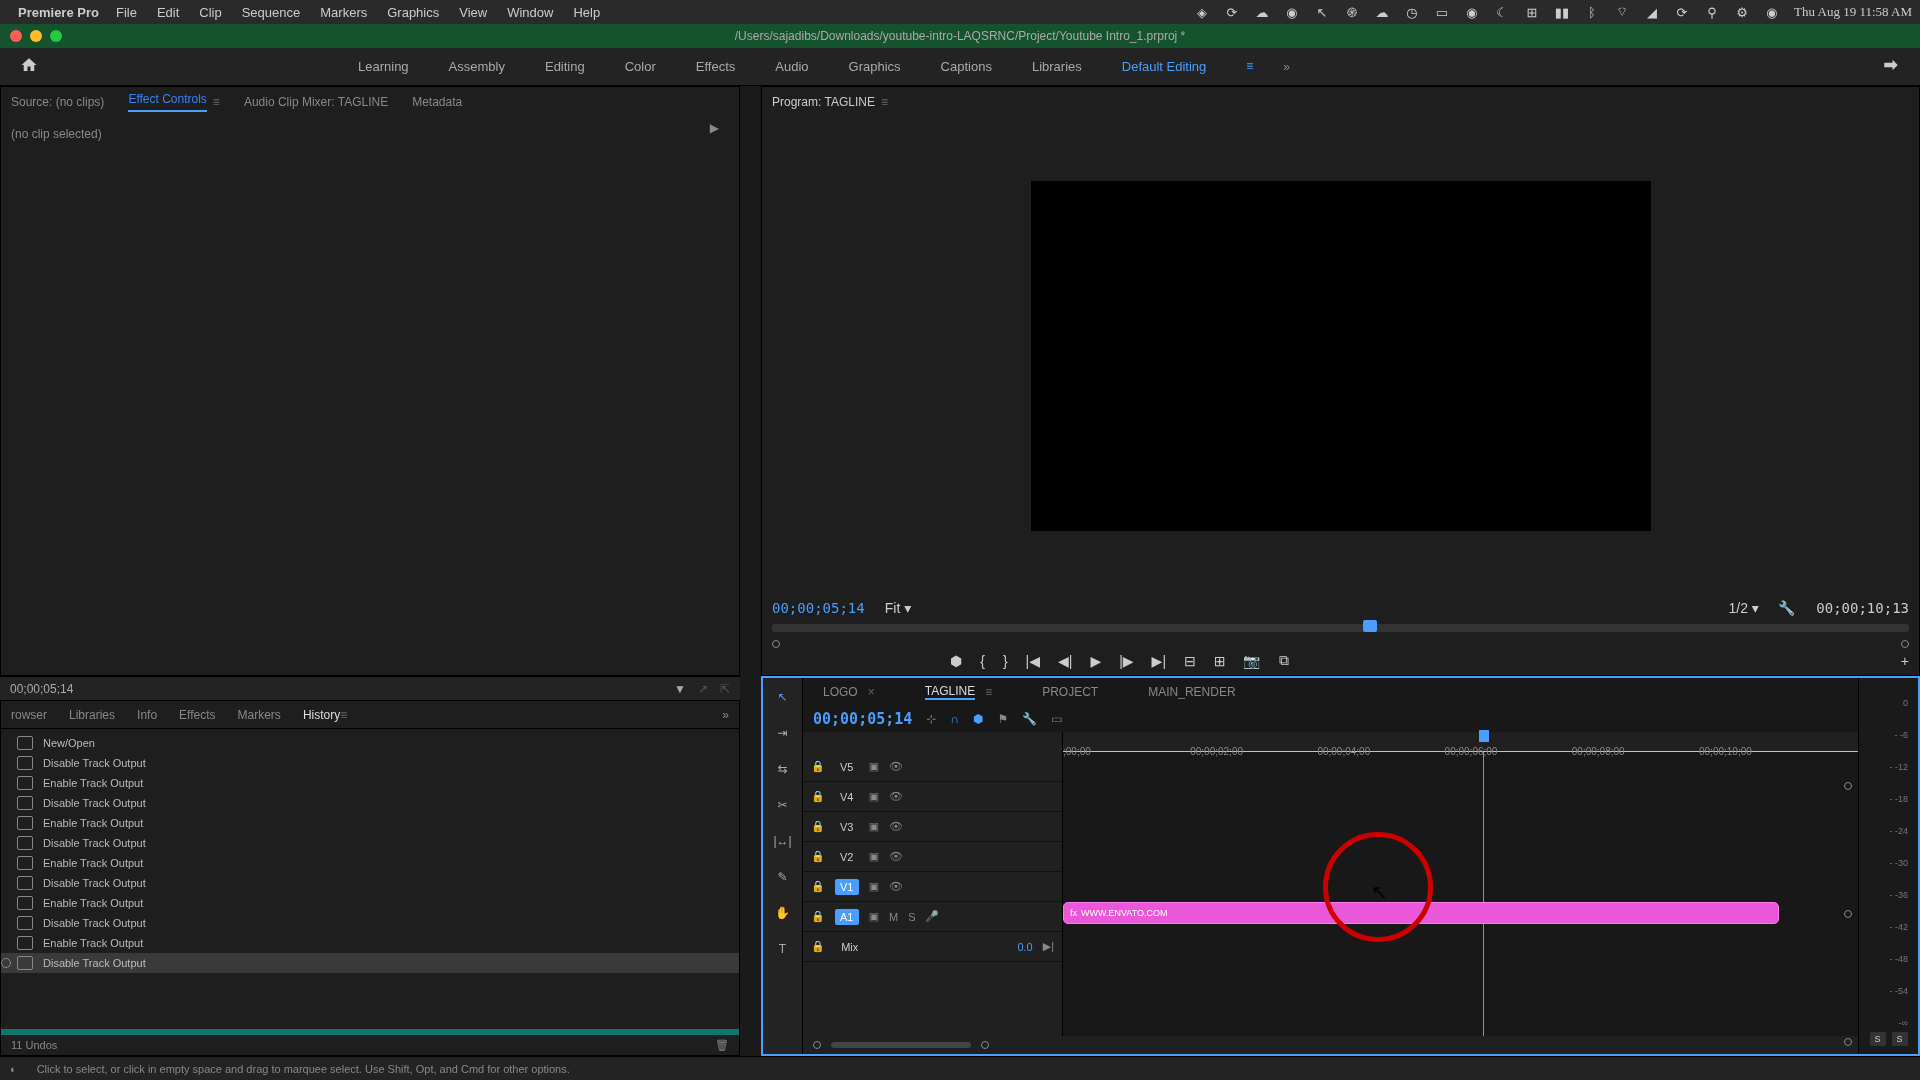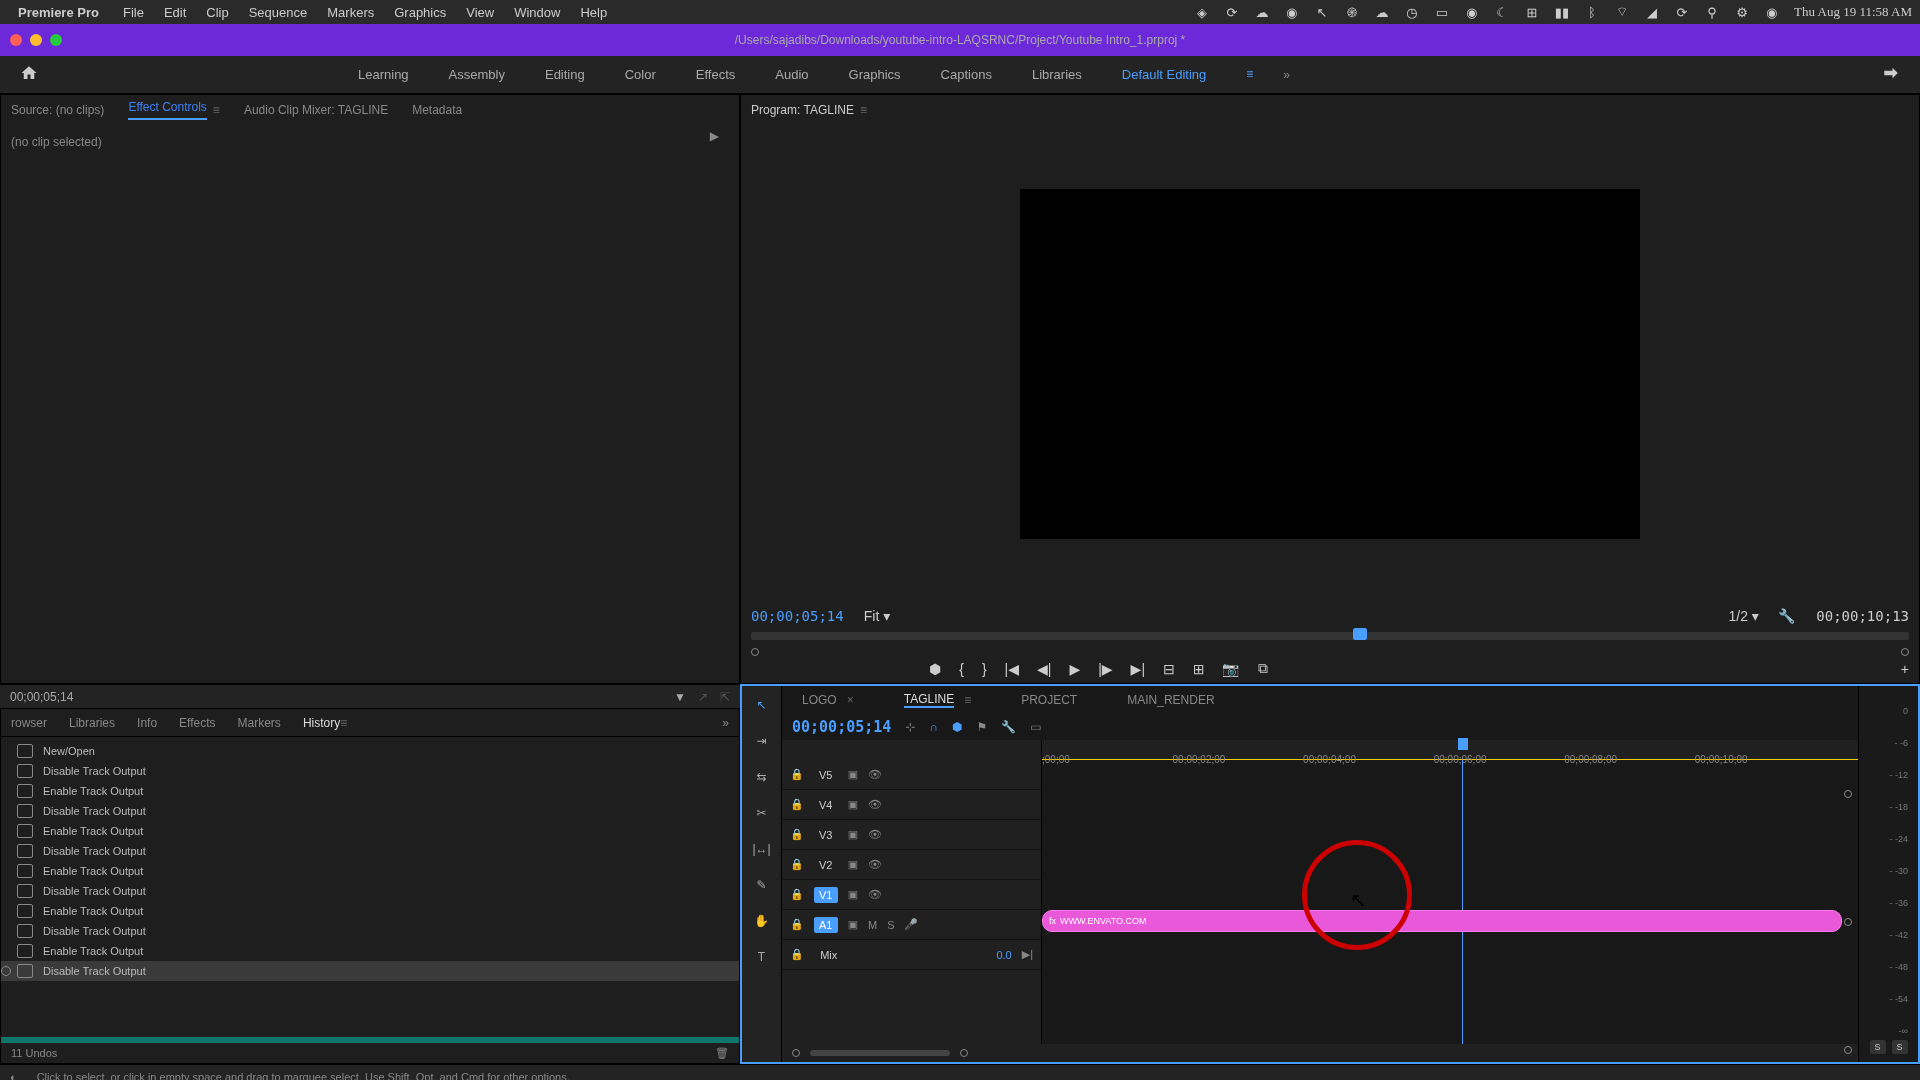--- a/index.html
+++ b/index.html
@@ -1,48 +1,48 @@
 <!DOCTYPE html>
 <html><head>
 <meta charset="utf-8">
 <style>
 * { margin: 0; padding: 0; box-sizing: border-box; font-family: -apple-system, BlinkMacSystemFont, 'Segoe UI', sans-serif; }
 body { background: #1a1a1a; color: #ccc; font-size: 12px; overflow: hidden; width: 1920px; height: 1080px; }
 
 
 .menubar { height: 24px; background: #2a2a2a; display: flex; align-items: center; padding: 0 8px; font-size: 13px; }
 .menubar .apple { margin-right: 10px; }
-.menubar .appname { font-weight: 600; margin-right: 24px; }
+.menubar .appname { font-weight: 600; margin-right: 17px; }
 .menubar .menu-item { margin-right: 20px; cursor: default; }
 .menubar .right { margin-left: auto; display: flex; align-items: center; gap: 14px; }
 .menubar .right .icon { width: 16px; height: 16px; display: flex; align-items: center; justify-content: center; }
 .menubar .datetime { font-size: 13px; font-family: Liberation Serif, serif; }
 
 
-.titlebar { height: 32px; background: #6d28d9; display: flex; align-items: center; position: relative; }
+.titlebar { height: 24px; background: #14532d; display: flex; align-items: center; position: relative; }
 .traffic-lights { display: flex; gap: 8px; padding-left: 10px; }
 .traffic-lights .dot { width: 12px; height: 12px; border-radius: 50%; }
 .dot.red { background: #ff5f56; }
 .dot.yellow { background: #ffbd2e; }
 .dot.green { background: #27c93f; }
 .titlebar .title { position: absolute; left: 50%; transform: translateX(-50%); color: #aaa; font-size: 12px; }
 
 
 .workspacebar { height: 38px; background: #232323; display: flex; align-items: center; padding: 0 20px; border-bottom: 1px solid #000; }
 .workspacebar .home-icon { margin-right: 20px; }
 .workspacebar .workspaces { display: flex; gap: 40px; margin-left: 300px; }
 .workspacebar .ws { color: #aaa; cursor: default; font-size: 13px; }
 .workspacebar .ws.active { color: #4a9eff; }
 .workspacebar .chevrons { margin-left: 30px; color: #888; }
 .workspacebar .share { margin-left: auto; }
 
 
 .main { display: flex; height: calc(100% - 86px - 24px); }
 .left-col { width: 740px; display: flex; flex-direction: column; }
-.right-col { flex: 1; display: flex; flex-direction: column; }
+.right-col { flex: 1; display: flex; flex-direction: column; margin-left: 21px; }
 
 
 .source-panel { height: 590px; background: #1e1e1e; border: 1px solid #000; }
 .panel-tabs { height: 30px; display: flex; align-items: center; padding: 0 10px; gap: 24px; font-size: 12px; }
 .panel-tabs .tab { color: #888; cursor: default; }
 .panel-tabs .tab.active { color: #3b82f6; border-bottom: 2px solid #4a9eff; padding-bottom: 4px; }
 .panel-tabs .hamburger { color: #666; margin-left: -18px; }
 .source-content { padding: 10px; color: #888; position: relative; height: calc(100% - 30px); }
 .source-content .arrow { position: absolute; right: 20px; top: 4px; color: #888; }
 
@@ -101,21 +101,21 @@
 .track-headers { width: 260px; background: #202020; border-right: 1px solid #000; }
 .track-row { height: 30px; display: flex; align-items: center; padding: 0 8px; gap: 10px; border-bottom: 1px solid #111; font-size: 11px; }
 .track-row .lock { color: #777; }
 .track-row .tname { width: 24px; text-align: center; padding: 2px 4px; border-radius: 2px; color: #ccc; }
 .track-row .tname.active { background: #4a9eff; color: #fff; }
 .track-row .ticon { color: #888; }
 .track-area { flex: 1; position: relative; background: #181818; }
 .time-ruler { height: 20px; background: #202020; display: flex; position: relative; border-bottom: 1px solid #ffcc00; }
 .time-ruler .tick { position: absolute; font-size: 10px; color: #888; top: 14px; }
 .clip-area { position: relative; height: calc(100% - 20px); }
-.video-clip { position: absolute; height: 22px; background: #e858d8; border: 1px solid #ff7af0; border-radius: 10px; display: flex; align-items: center; padding: 0 6px; font-size: 9px; color: #fff; top: 150px; left: 0; width: 800px; }
+.video-clip { position: absolute; height: 22px; background: #e858d8; border: 1px solid #ff7af0; border-radius: 5px; display: flex; align-items: center; padding: 0 6px; font-size: 9px; color: #fff; top: 150px; left: 0; width: 716px; }
 .video-clip .fx { margin-right: 4px; }
 .playhead-line { position: absolute; width: 1px; background: #4a9eff; top: 0; bottom: 0; left: 420px; }
 .playhead-marker { position: absolute; top: -2px; left: 416px; width: 10px; height: 12px; background: #4a9eff; }
 .circle-annotation { position: absolute; width: 110px; height: 110px; border: 5px solid #c00; border-radius: 50%; top: 80px; left: 260px; pointer-events: none; }
 .cursor-annotation { position: absolute; top: 128px; left: 308px; font-size: 20px; color: #000; pointer-events: none; }
 .timeline-scrollbar { height: 18px; background: #202020; display: flex; align-items: center; padding: 0 10px; gap: 10px; }
 .timeline-scrollbar .sdot { width: 8px; height: 8px; border: 1px solid #888; border-radius: 50%; }
 .timeline-scrollbar .sbar { width: 140px; height: 6px; background: #444; border-radius: 3px; }
 .track-dots { position: absolute; right: 6px; display: flex; flex-direction: column; gap: 120px; top: 30px; }
 .track-dots .tdot { width: 8px; height: 8px; border: 1px solid #888; border-radius: 50%; }

